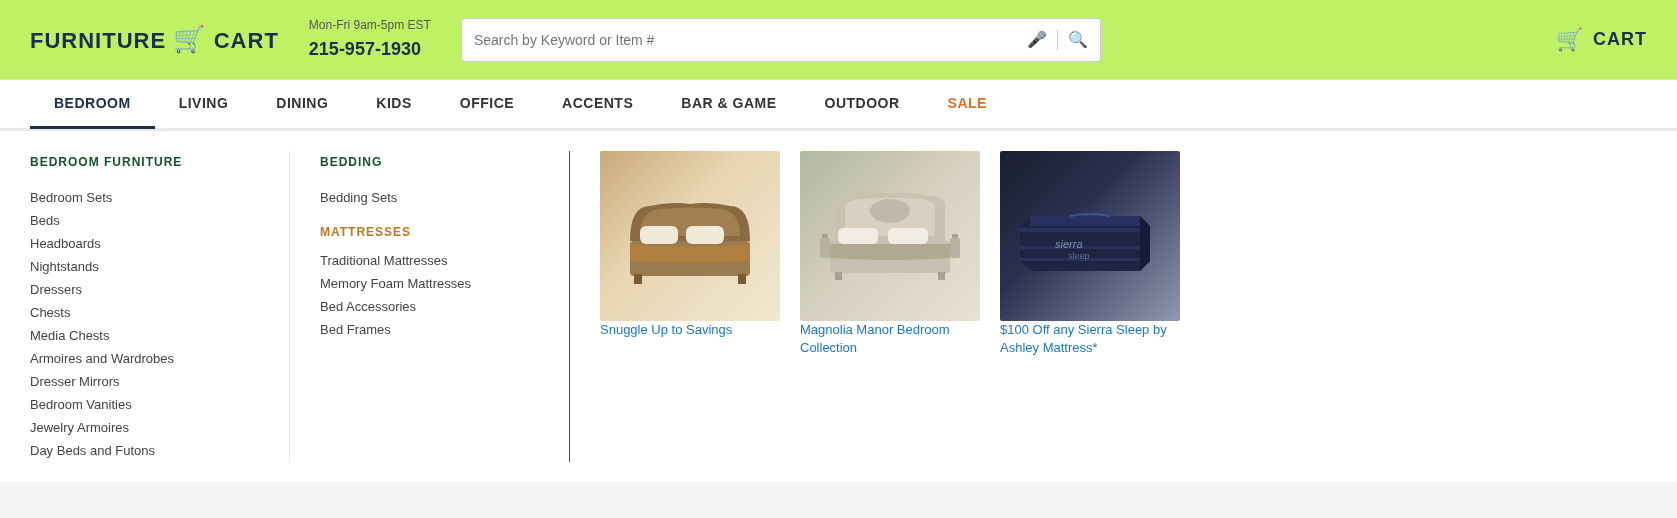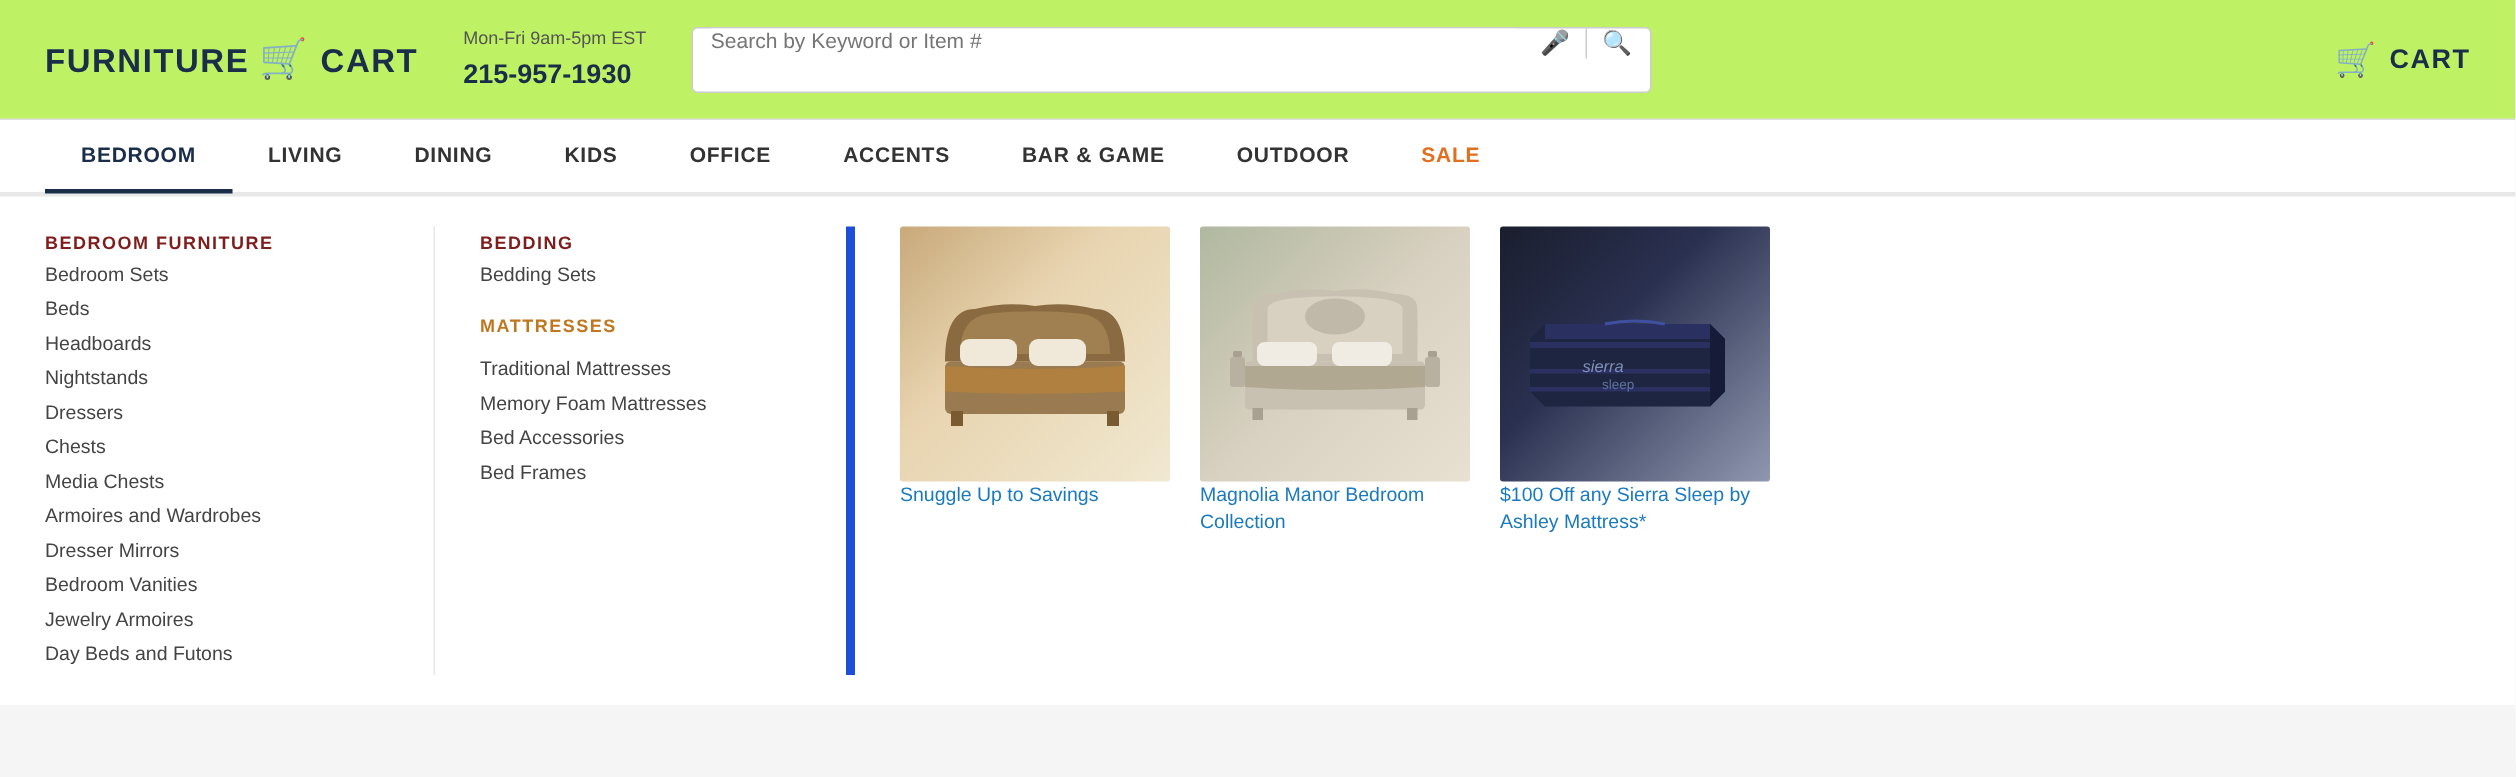--- a/index.html
+++ b/index.html
@@ -40,21 +40,21 @@
     .contact-phone {
       font-size: 18px;
       font-weight: 700;
       color: #1a2e4a;
       display: block;
     }
     .search-bar {
       flex: 1;
       max-width: 640px;
       display: flex;
-      align-items: flex-start;
+      align-items: center;
       border: 1px solid #ccc;
       border-radius: 4px;
       background: #fff;
       padding: 0 12px;
       height: 44px;
       gap: 16px;
     }
     .search-bar input {
       flex: 1;
       border: none;
@@ -128,34 +128,34 @@
       min-height: 340px;
     }
     .col-bedroom {
       width: 260px;
       border-right: 1px solid #e8e8e8;
       padding-right: 30px;
     }
     .col-bedding {
       width: 280px;
       padding: 0 30px;
-      border-right: 6px solid #1d4ed8;
+      border-right: 1px solid #1d4ed8;
     }
     .col-promos {
       flex: 1;
       padding-left: 30px;
       display: flex;
       gap: 20px;
     }
     .section-heading {
       font-size: 12px;
       font-weight: 700;
-      color: #7f1d1d;
+      color: #14532d;
       letter-spacing: 1px;
-      margin-bottom: 2px;
+      margin-bottom: 17px;
       margin-top: 4px;
     }
     .menu-link {
       display: block;
       font-size: 13px;
       color: #444;
       padding: 4px 0;
       text-decoration: none;
       cursor: pointer;
     }

